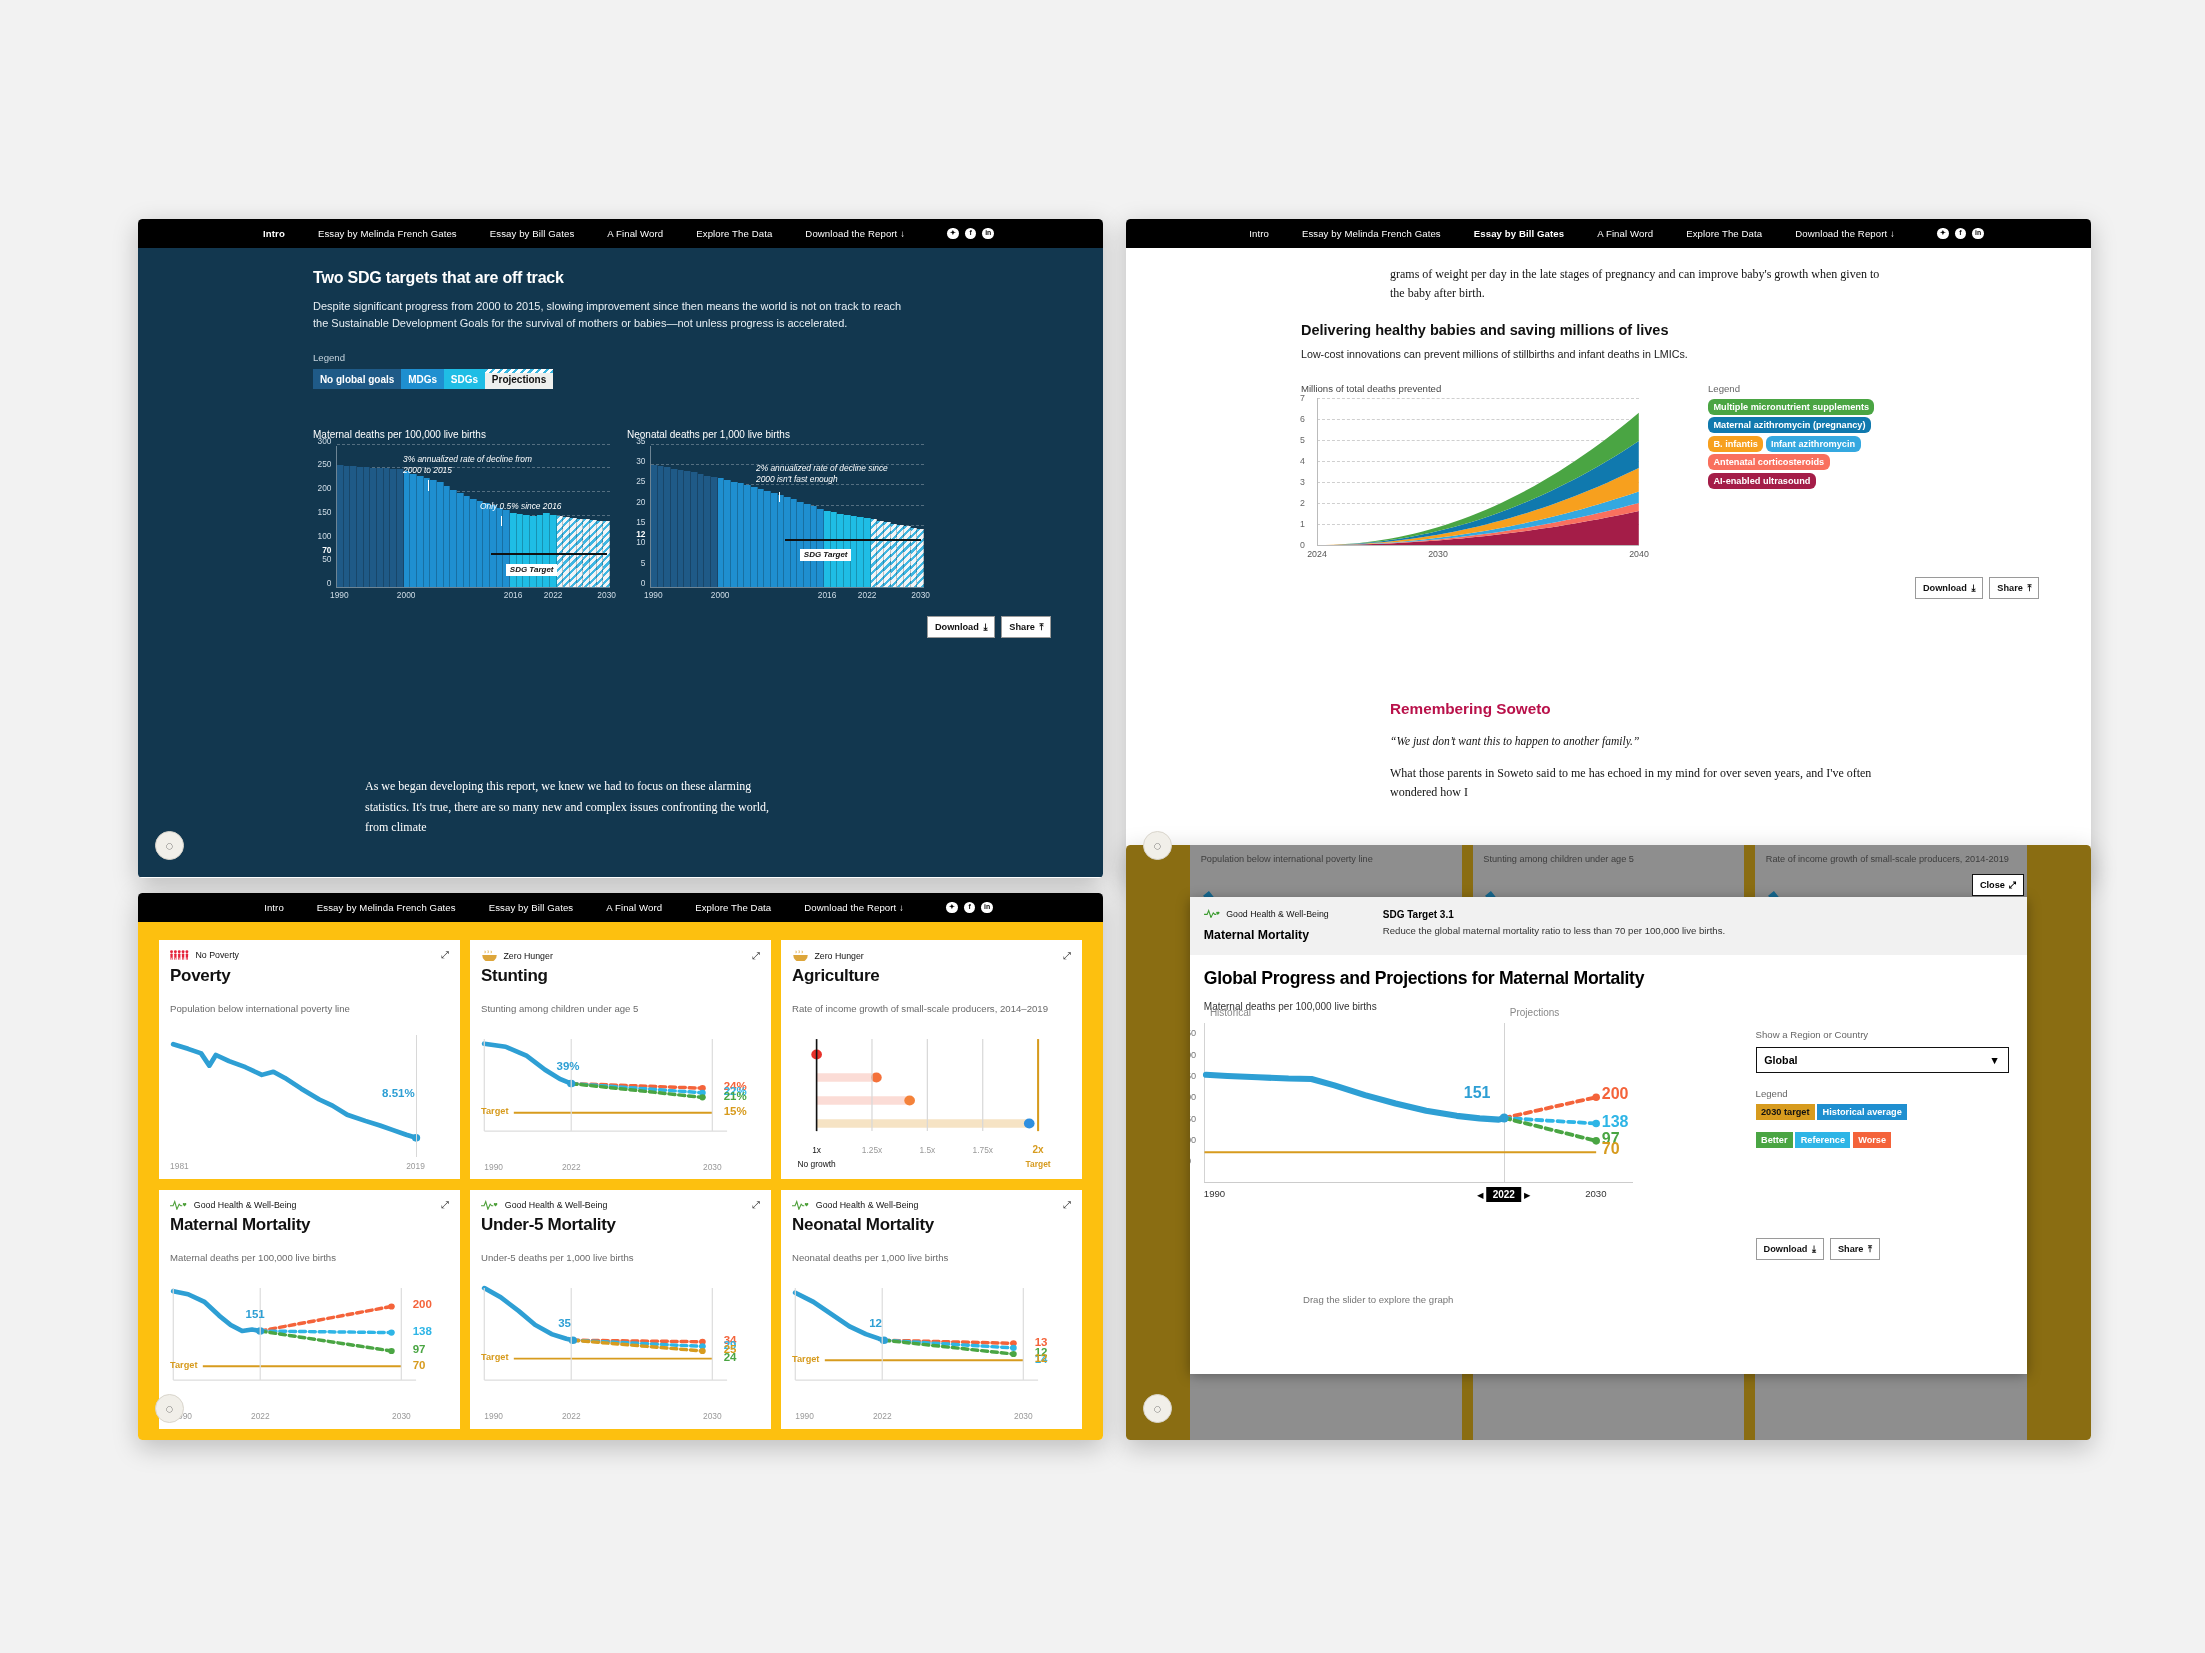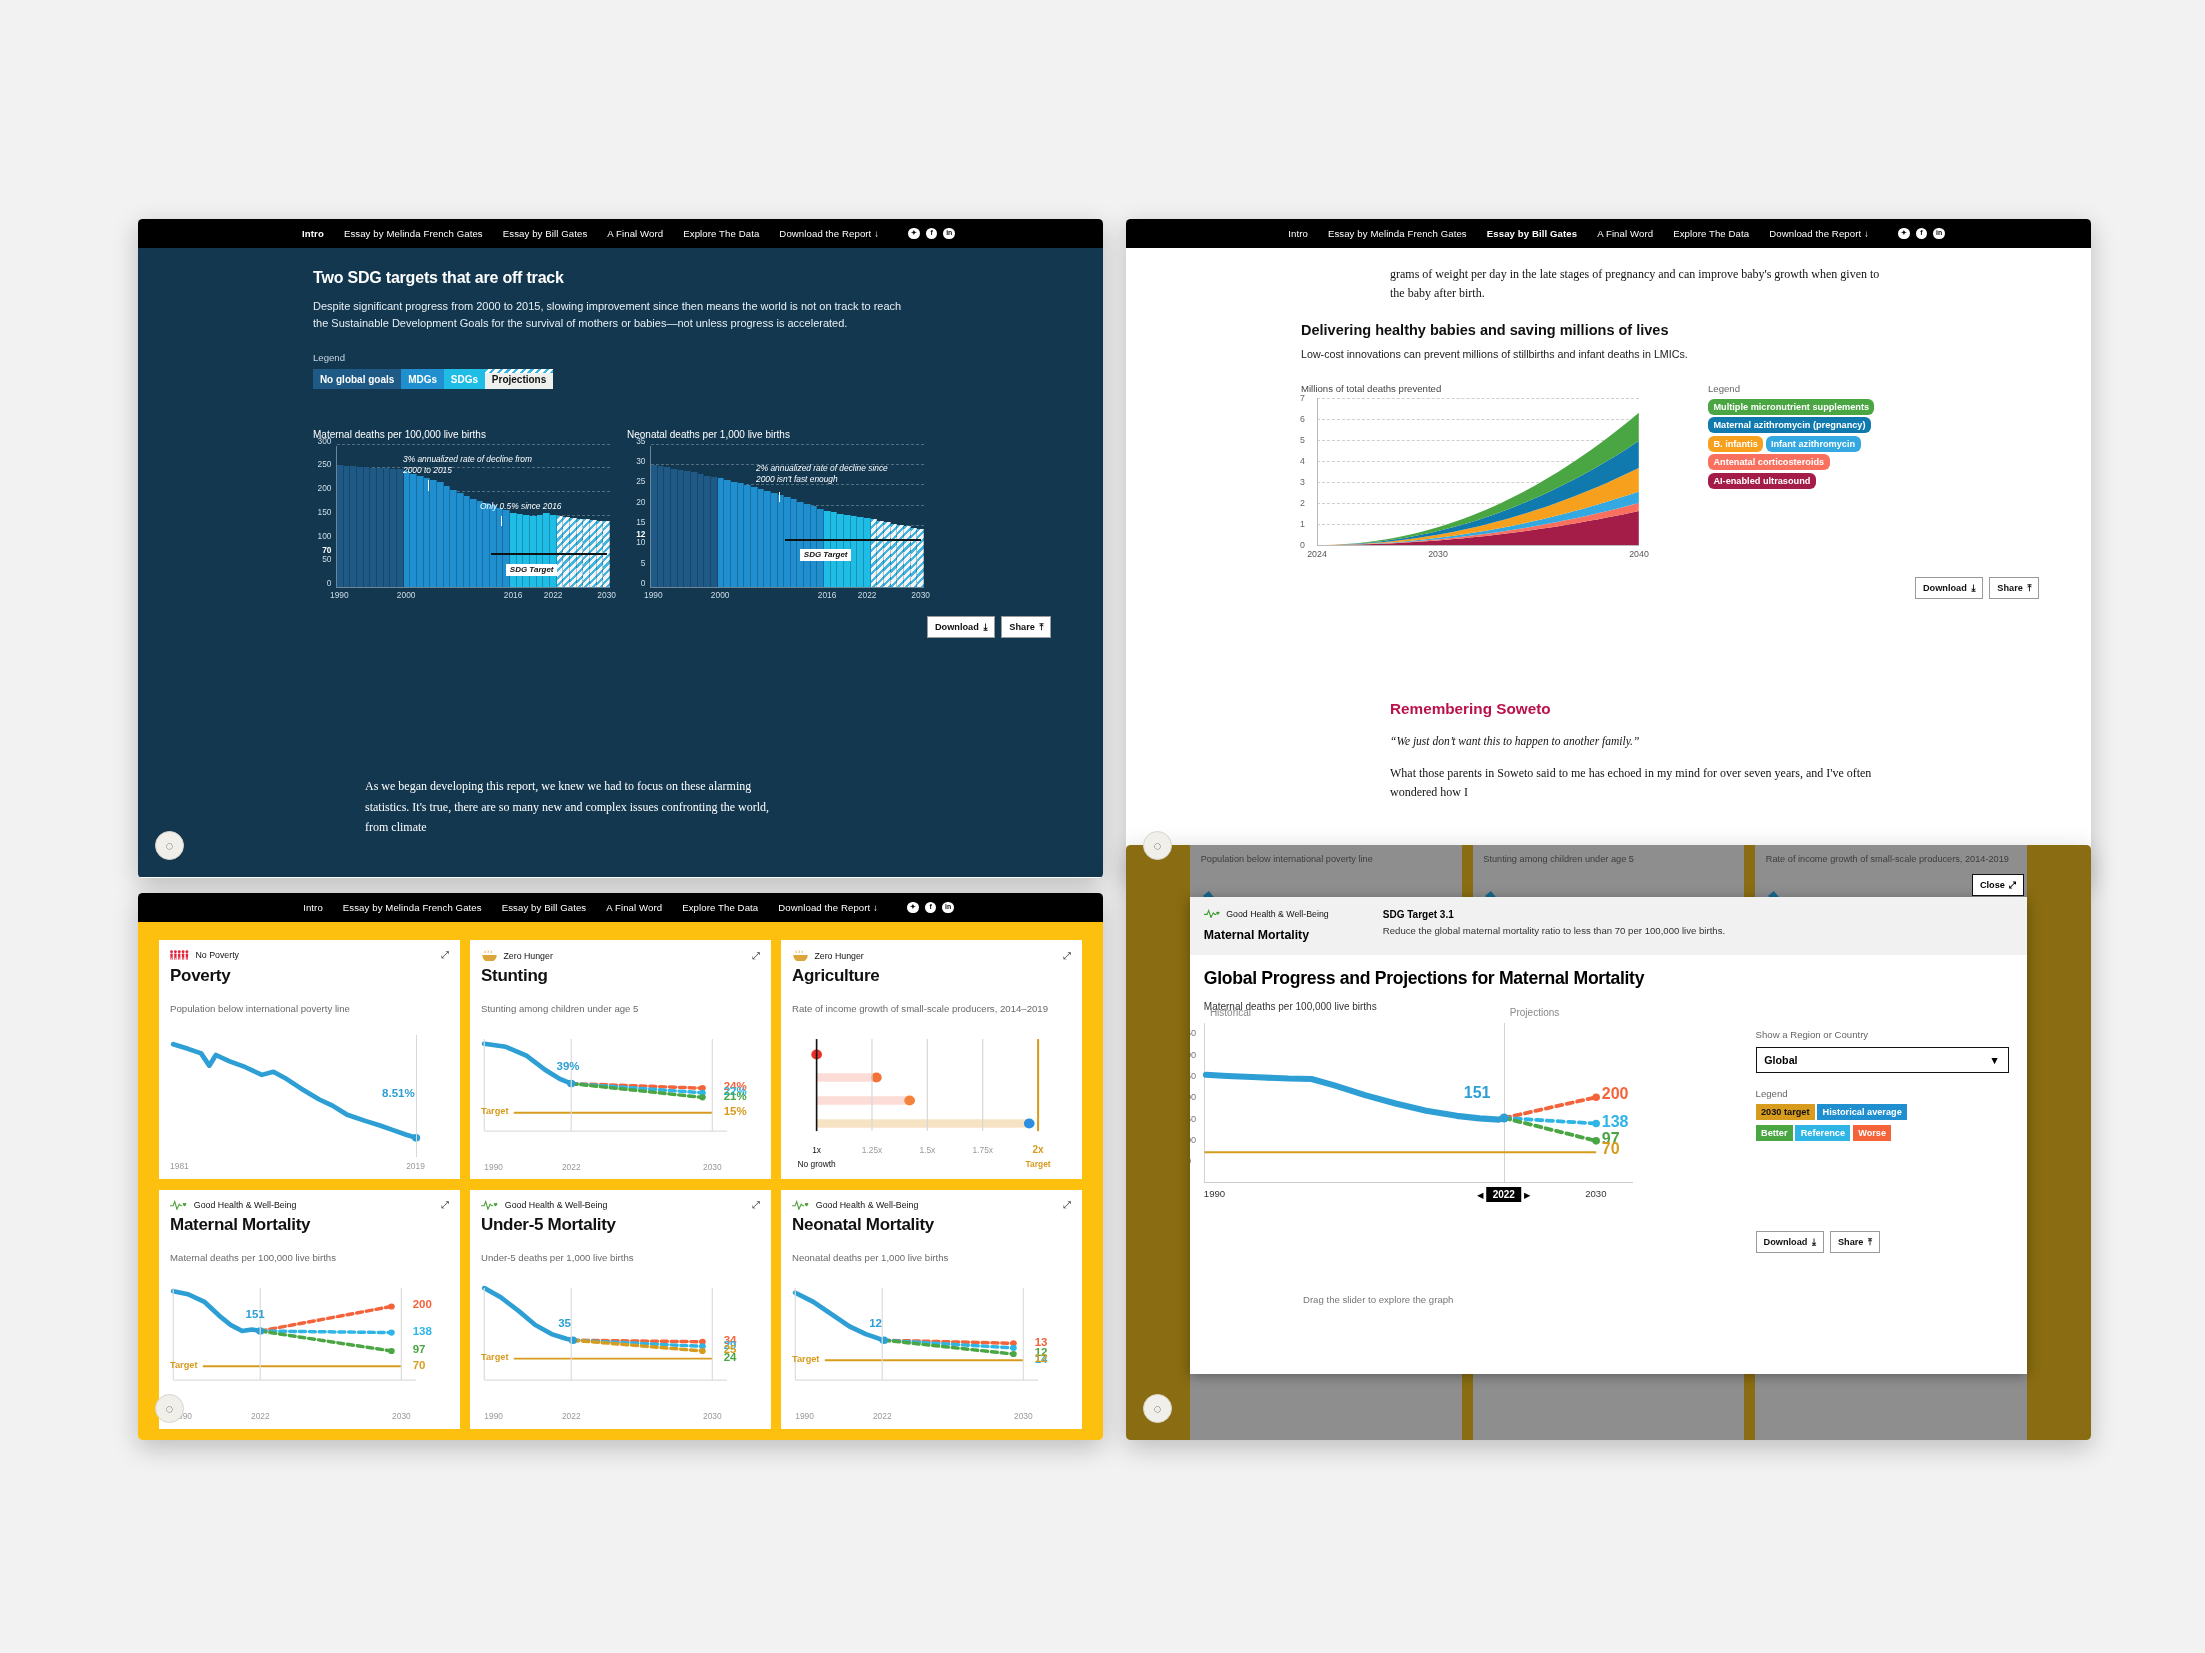--- a/index.html
+++ b/index.html
@@ -5,21 +5,21 @@
   * { box-sizing: border-box; margin:0; padding:0; }
   html,body { width:2205px; height:1654px; background:#f2f2f2; font-family:"Liberation Sans", sans-serif; }
   .stage { position:relative; width:2205px; height:1654px; background:#f2f2f2; overflow:hidden; }
 
   
   .panel { position:absolute; background:#fff; border-radius:4.6px;
            box-shadow:0 7.7px 26px rgba(0,0,0,.22); overflow:hidden; }
 
   
   .nav { height:29px; background:#000; display:flex; align-items:center; justify-content:center; gap:0; }
-  .nav-inner { display:flex; align-items:center; gap:20px;margin-left:16px; }
+  .nav-inner { display:flex; align-items:center; gap:33px;margin-left:16px; }
   .nav a { color:#fff; font-size:9.6px; text-decoration:none; white-space:nowrap; letter-spacing:0.1px; }
   .nav a.active { font-weight:bold; }
   .social { display:flex; gap:6.1px; margin-left:9.2px; }
   .social i { width:11.5px; height:11.5px; border-radius:50%; background:#fff; color:#000;
               display:flex; align-items:center; justify-content:center; font-style:normal;
               font-size:6.9px; font-weight:bold; line-height:1; }
 
   
   .cookie { position:absolute; left:17px; bottom:17px; width:29px; height:29px; border-radius:50%;
             background:#f1efe9; border:0.8px solid #d9d5cc; display:flex; align-items:center; justify-content:center;
@@ -129,21 +129,21 @@
   .bigplot .vln { position:absolute; top:0; bottom:0; width:0.8px; background:#d3d3d3; }
   .bigplot .bln { position:absolute; left:0; right:0; height:0.8px; background:#ccc; }
   .bigplot .lbl { position:absolute; font-size:10px; color:#888; }
   .bigplot .pv { position:absolute; font-size:16px; font-weight:bold; }
   .slider-note { position:absolute; font-size:9.6px; color:#777; }
   .sidepane { position:absolute; right:18.4px; top:74px; width:253px; }
   .sidepane .sl { font-size:9.6px; color:#666; }
   .sel { margin-top:6.1px; border:0.8px solid #111; background:#fff; padding:6.1px 7.7px;
          display:flex; align-items:center; justify-content:space-between; font-size:10.7px; font-weight:bold; }
   .sidepane .ll { font-size:9.6px; color:#666; margin-top:15.3px; }
-  .lchips { display:flex; flex-wrap:wrap; gap:5px; margin-top:4.6px; }
+  .lchips { display:flex; flex-wrap:wrap; gap:12px; margin-top:4.6px; }
   .lchips .c { font-size:9.2px; font-weight:bold; padding:3.1px 5.4px; color:#fff; }
 </style>
 </head>
 <body>
 
 <div class="stage">
 
   <div class="panel" id="p1">
     <div class="nav">
       <div class="nav-inner">

